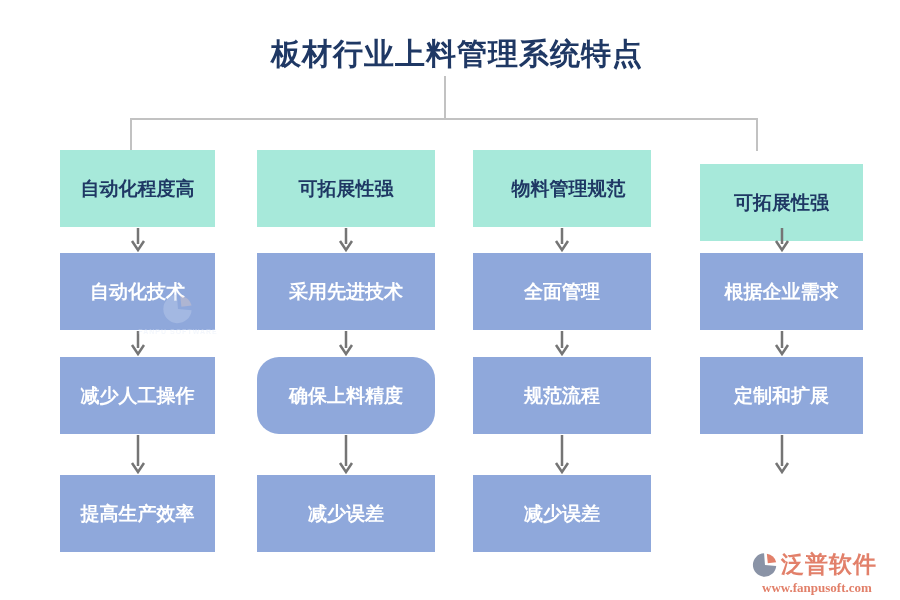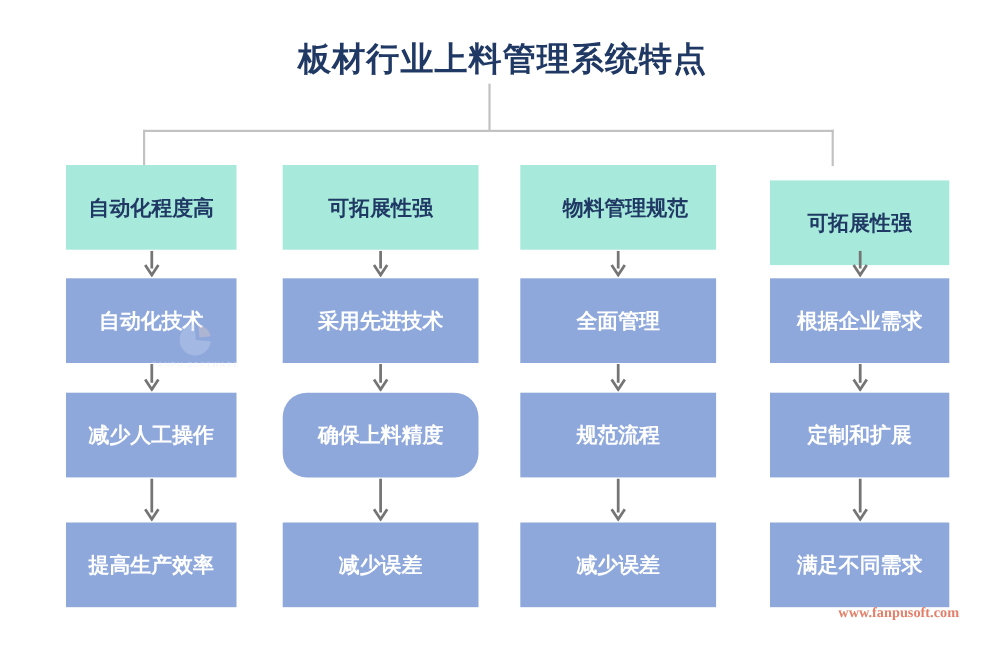--- a/index.html
+++ b/index.html
@@ -154,30 +154,34 @@
       <line x1="8" y1="0" x2="8" y2="17" stroke="#757575" stroke-width="2.5"></line>
       <polyline points="2,14 8,23 14,14" fill="none" stroke="#757575" stroke-width="2.5"></polyline>
     </svg>
     <div class="box item" style="top:357px;">
       <span>定制和扩展</span>
     </div>
     <svg class="arrow" style="top:435px;" width="16" height="39">
       <line x1="8" y1="0" x2="8" y2="31" stroke="#757575" stroke-width="2.5"></line>
       <polyline points="2,28 8,37 14,28" fill="none" stroke="#757575" stroke-width="2.5"></polyline>
     </svg>
-    <div class="box item" style="top:475px;">
-      <span>满足不同需求</span>
-    </div>
   </div>
 
   <div class="watermark">
     <svg width="34" height="34" viewBox="0 0 30 30">
       <path d="M14,2.5 A12.5,12.5 0 1,0 27,16 L15,15 Z" fill="#c9d6ef"></path>
       <path d="M17,3 A12.5,12.5 0 0,1 27,12 L18,13 Z" fill="#e8cdc4"></path>
     </svg>
     <span class="wm-text">FANPU SOFTWARE</span>
   </div>
 
   <div class="logo">
+    <div class="logo-row">
+      <svg width="28" height="28" viewBox="0 0 30 30">
+        <path d="M14,2.5 A12.5,12.5 0 1,0 27,16 L15,15 Z" fill="#8A93A6"></path>
+        <path d="M17,3 A12.5,12.5 0 0,1 27,12 L18,13 Z" fill="#E2806A"></path>
+      </svg>
+      <span class="logo-name">泛普软件</span>
+    </div>
     <div class="logo-url">www.fanpusoft.com</div>
   </div>
 
 </div>
 
 </body></html>

